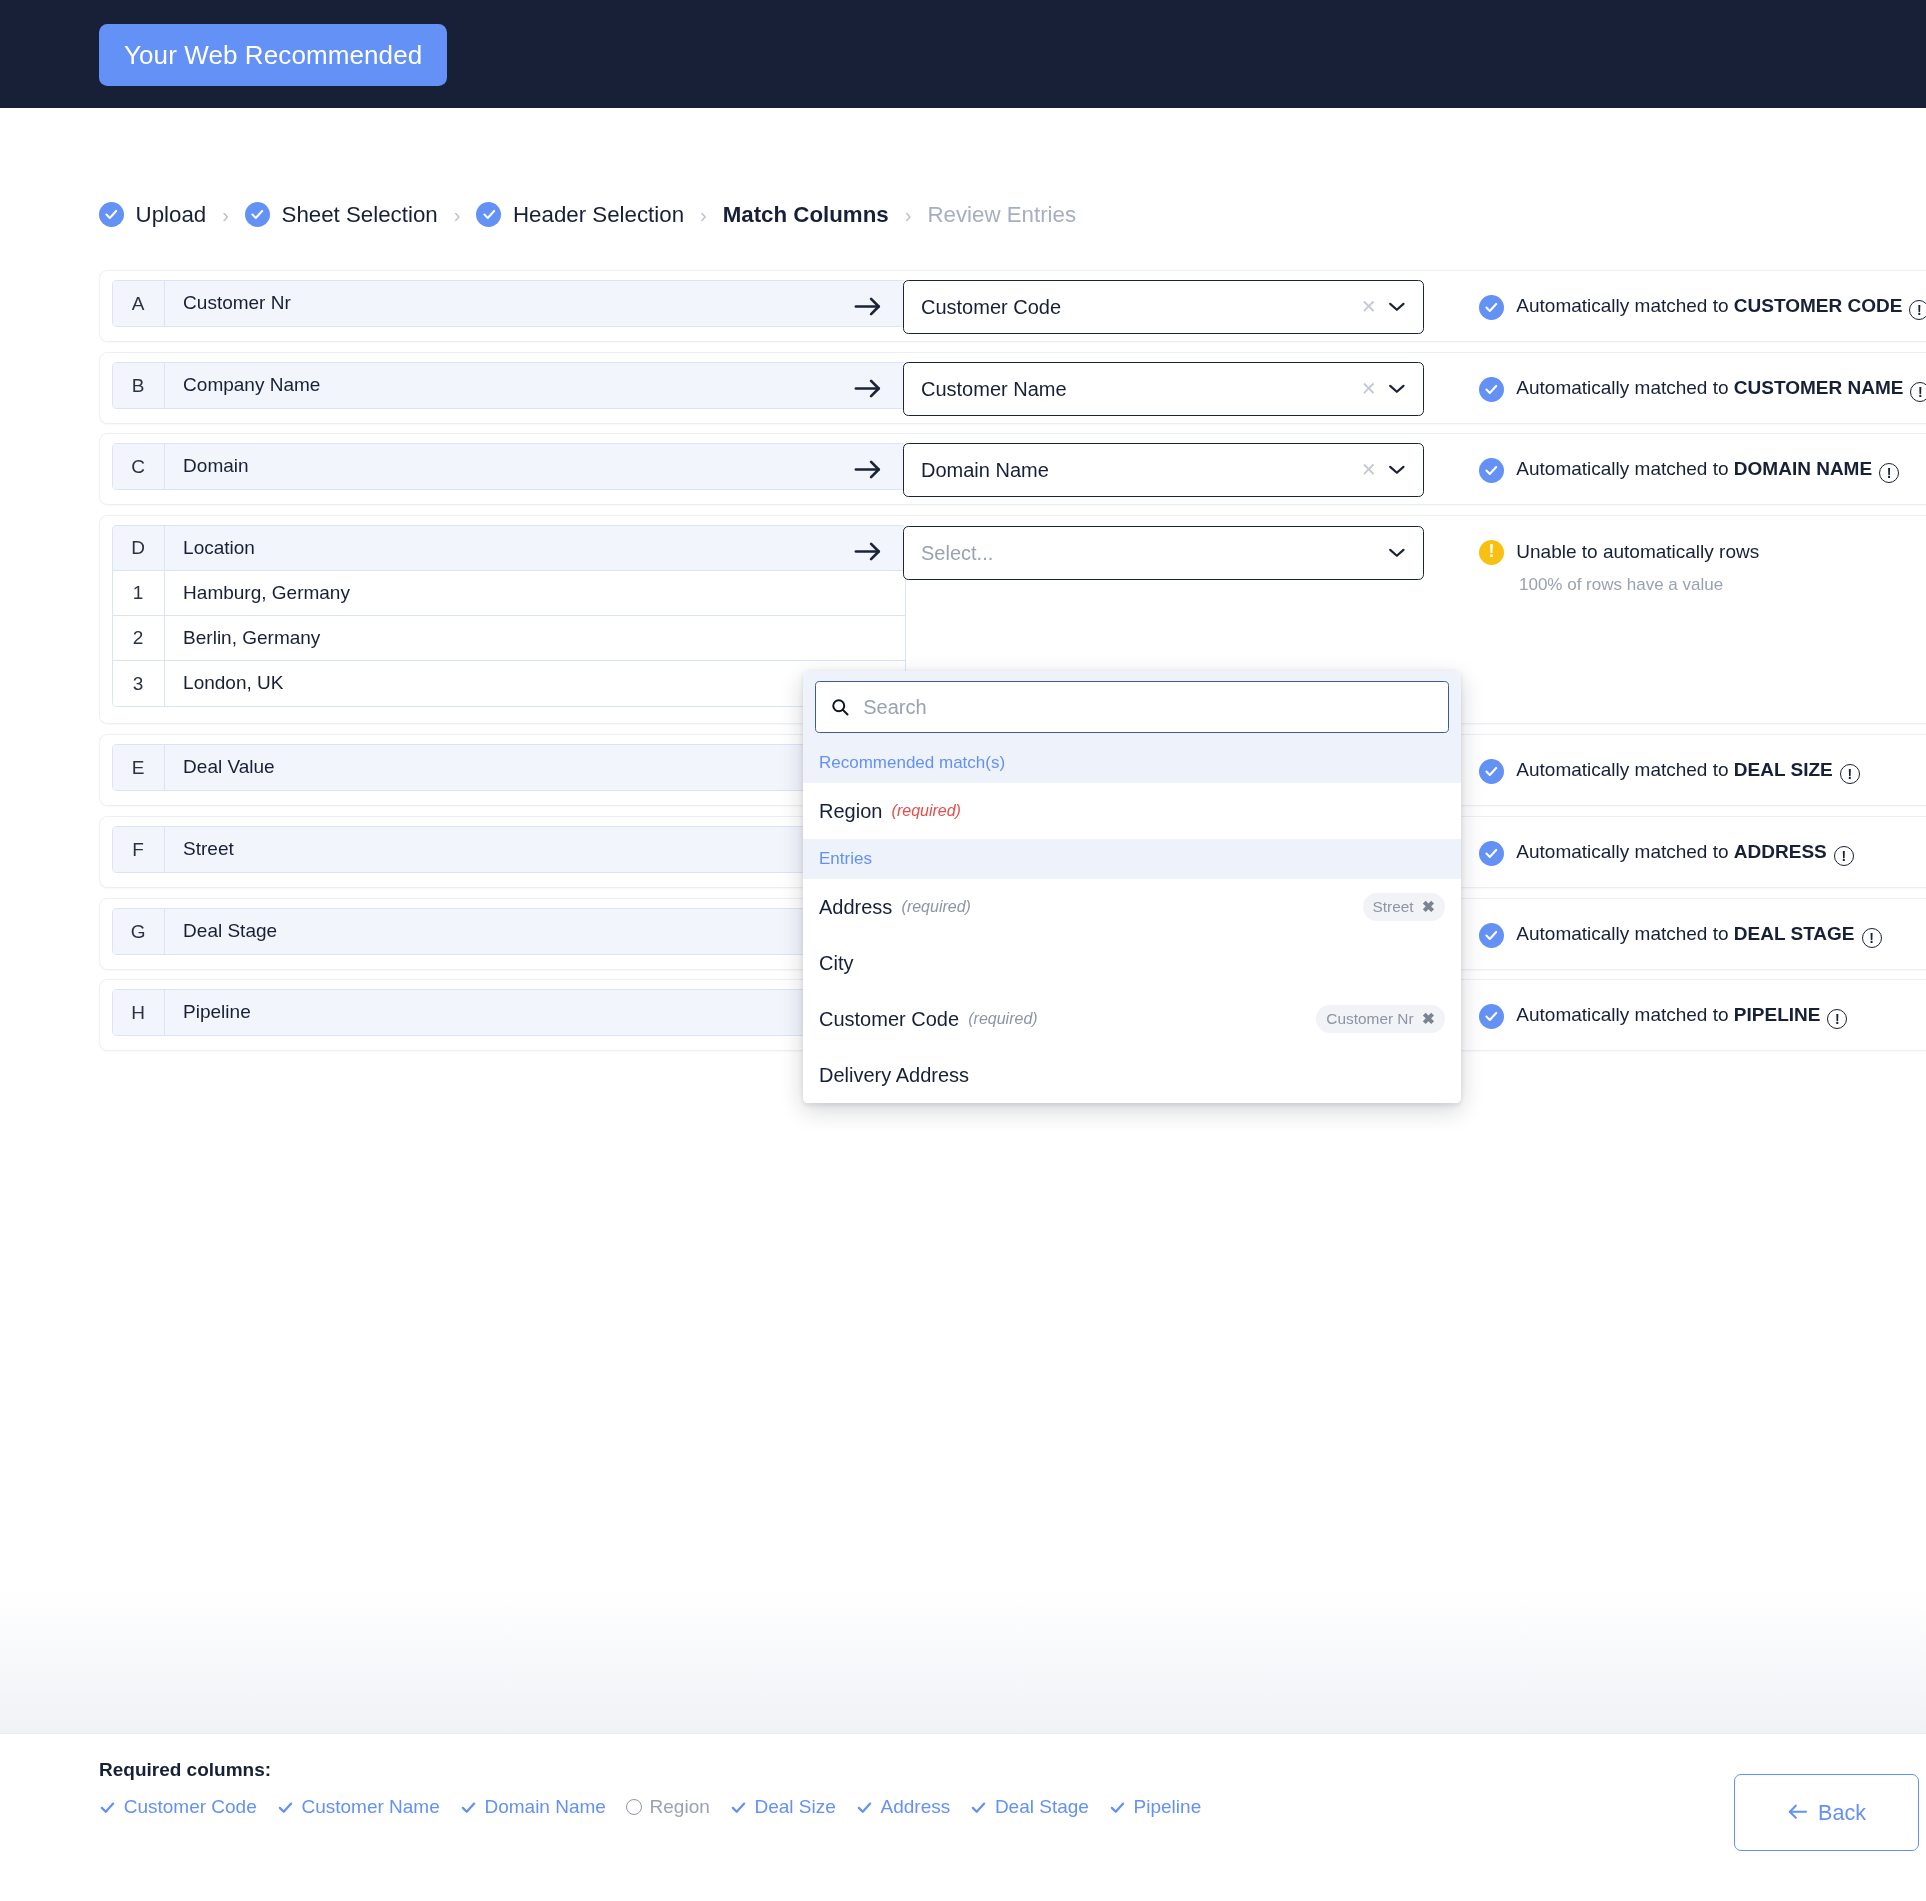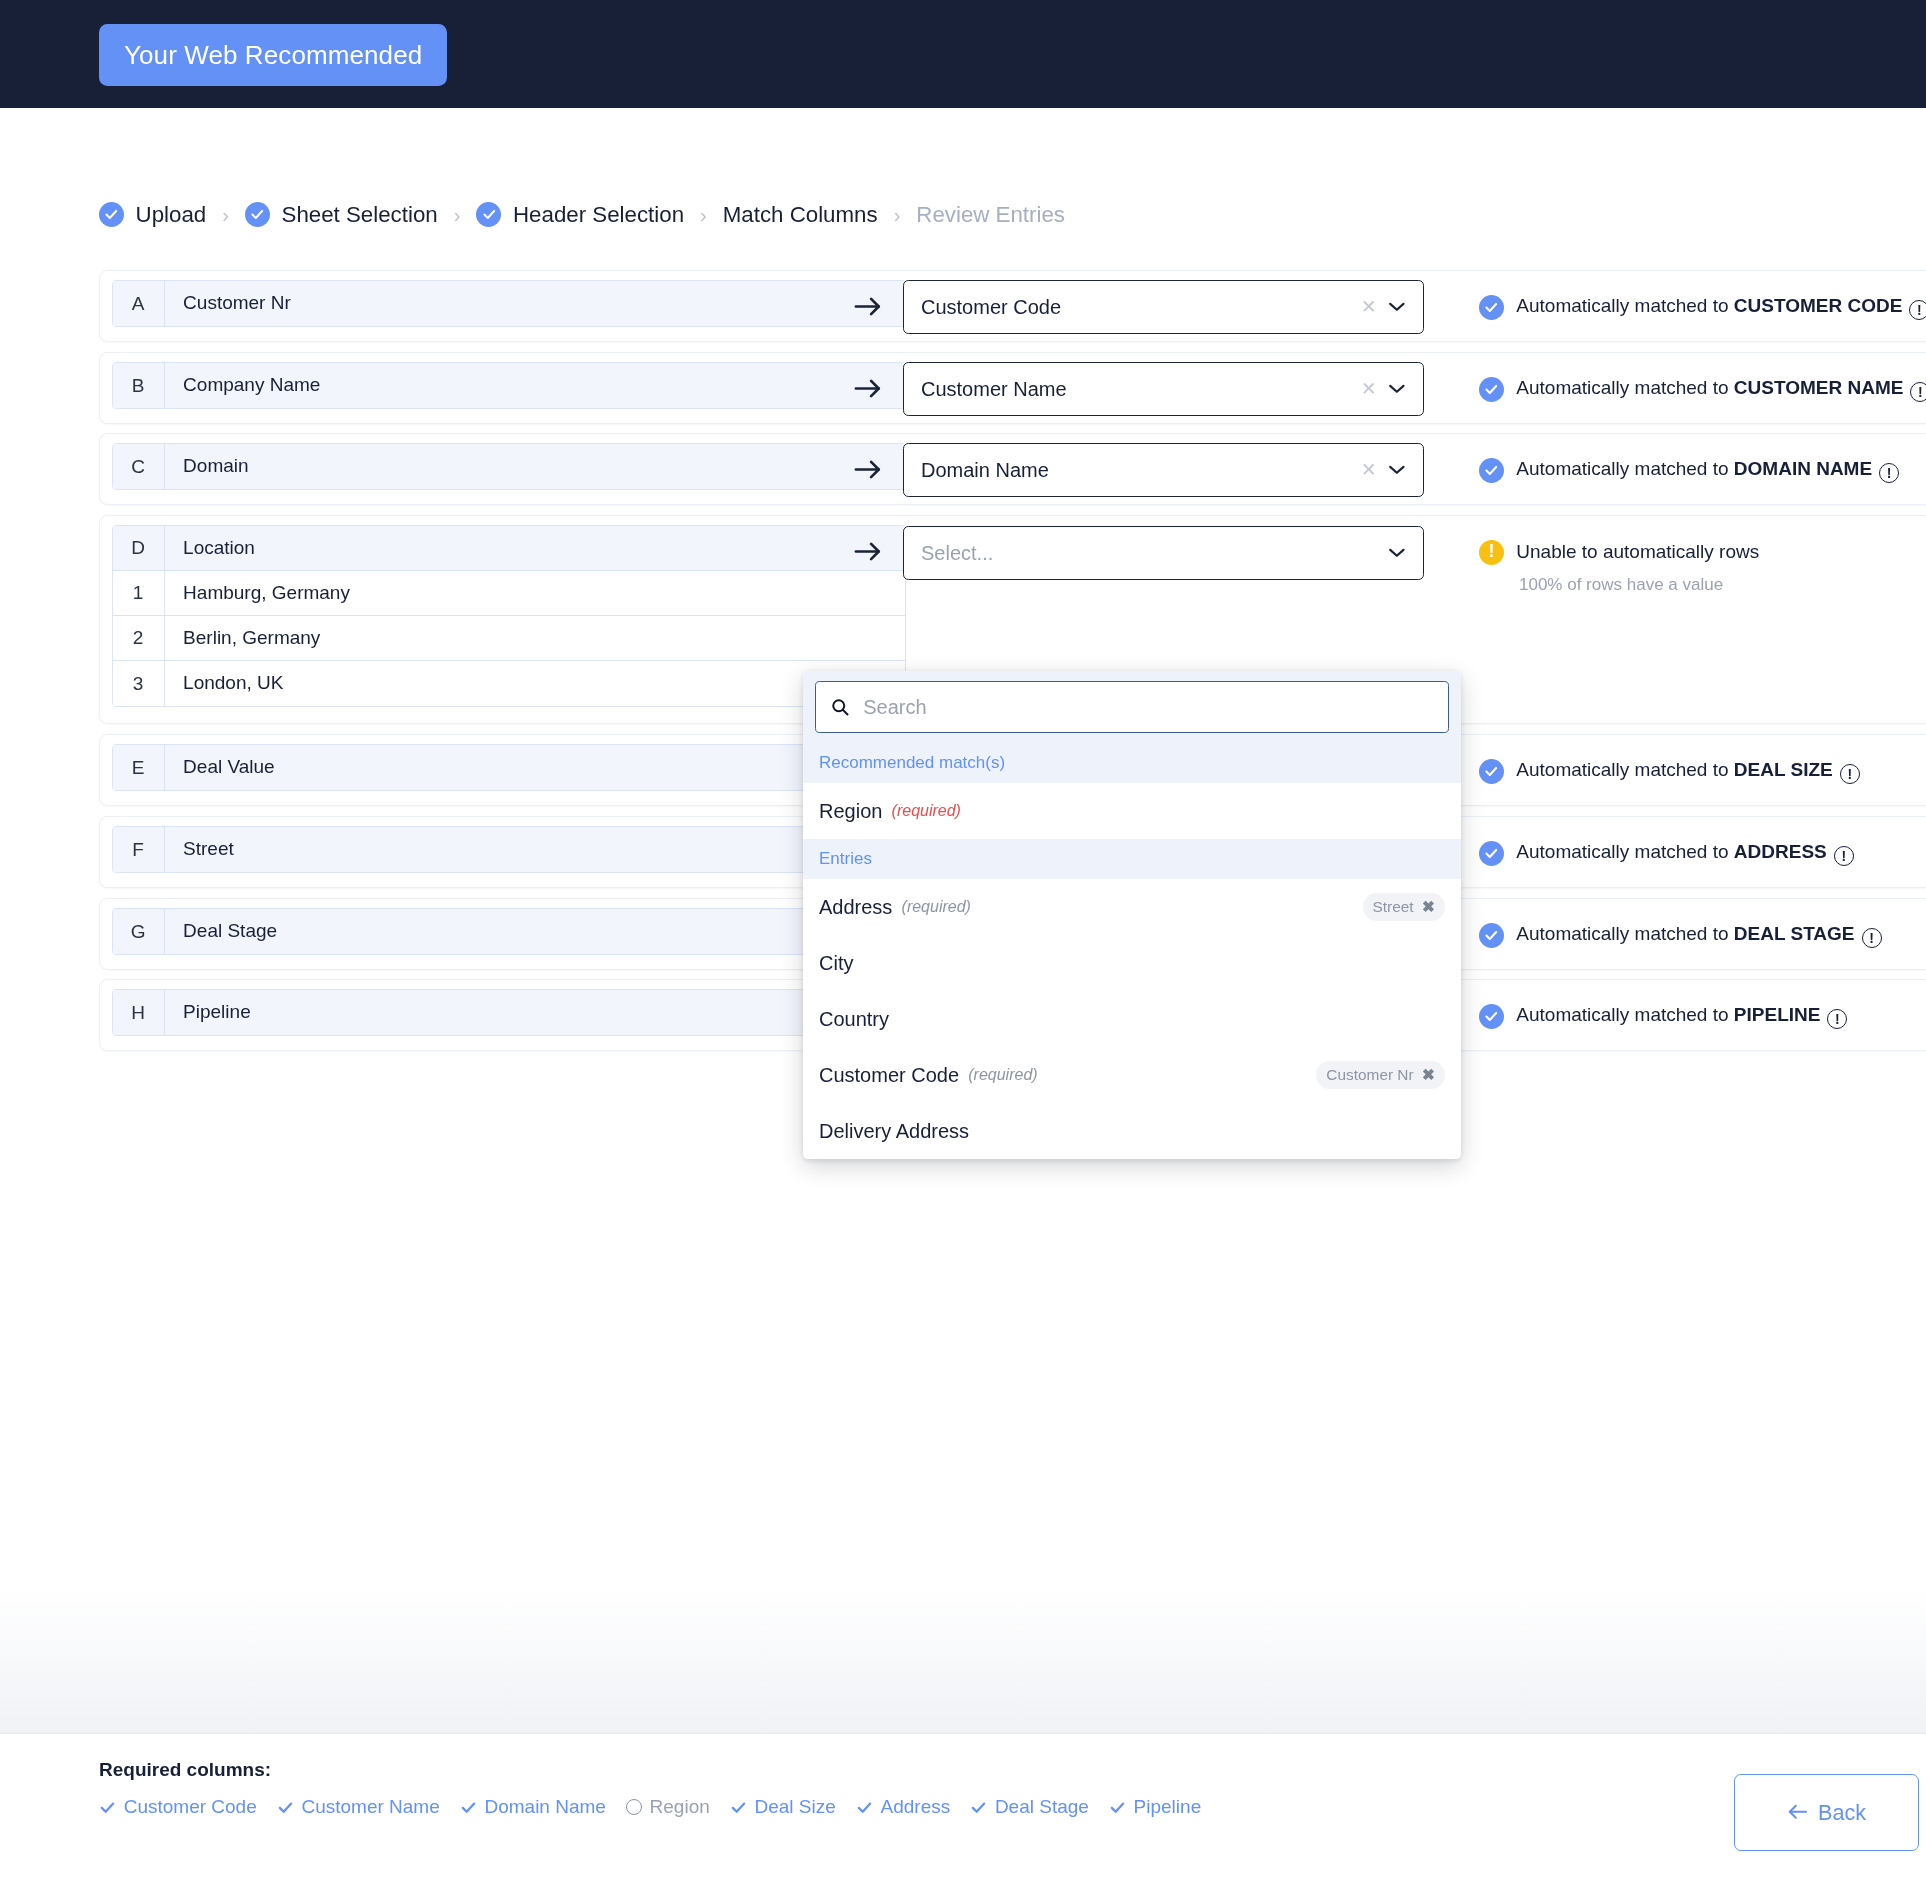--- a/index.html
+++ b/index.html
@@ -32,21 +32,21 @@
     height: 35px;
   }
   .step { display: flex; align-items: center; gap: 11.6px; }
   .step-dot {
     width: 25px; height: 25px; border-radius: 50%;
     background: #6391f5; display: flex; align-items: center; justify-content: center;
     flex: 0 0 auto;
   }
   .step-dot svg { width: 14.6px; height: 14.6px; display: block; }
   .step-label { font-size: 22.3px; color: #182038; white-space: nowrap; }
-  .step-label.active { font-weight: 400; }
+  .step-label.active { font-weight: 700; }
   .step-label.muted { color: #a6aec1; }
   .step-sep {
     margin: 0 16px; color: #b9c0cf; font-size: 20px; line-height: 1;
     font-weight: 400;
   }
 
   
   .content {
     position: absolute; left: 0; top: 270px; width: 2219px; height: 1464px;
   }
@@ -555,24 +555,20 @@
         <span class="dd-chip">
           <span>Street</span>
           <span class="x">✖</span>
         </span>
       </div>
       <div class="dd-item">
         <span>City</span>
         <span class="spacer"></span>
       </div>
       <div class="dd-item">
-        <span>Country</span>
-        <span class="spacer"></span>
-      </div>
-      <div class="dd-item">
         <span>Customer Code</span>
         <span class="req grey">(required)</span>
         <span class="spacer"></span>
         <span class="dd-chip">
           <span>Customer Nr</span>
           <span class="x">✖</span>
         </span>
       </div>
       <div class="dd-item">
         <span>Delivery Address</span>

